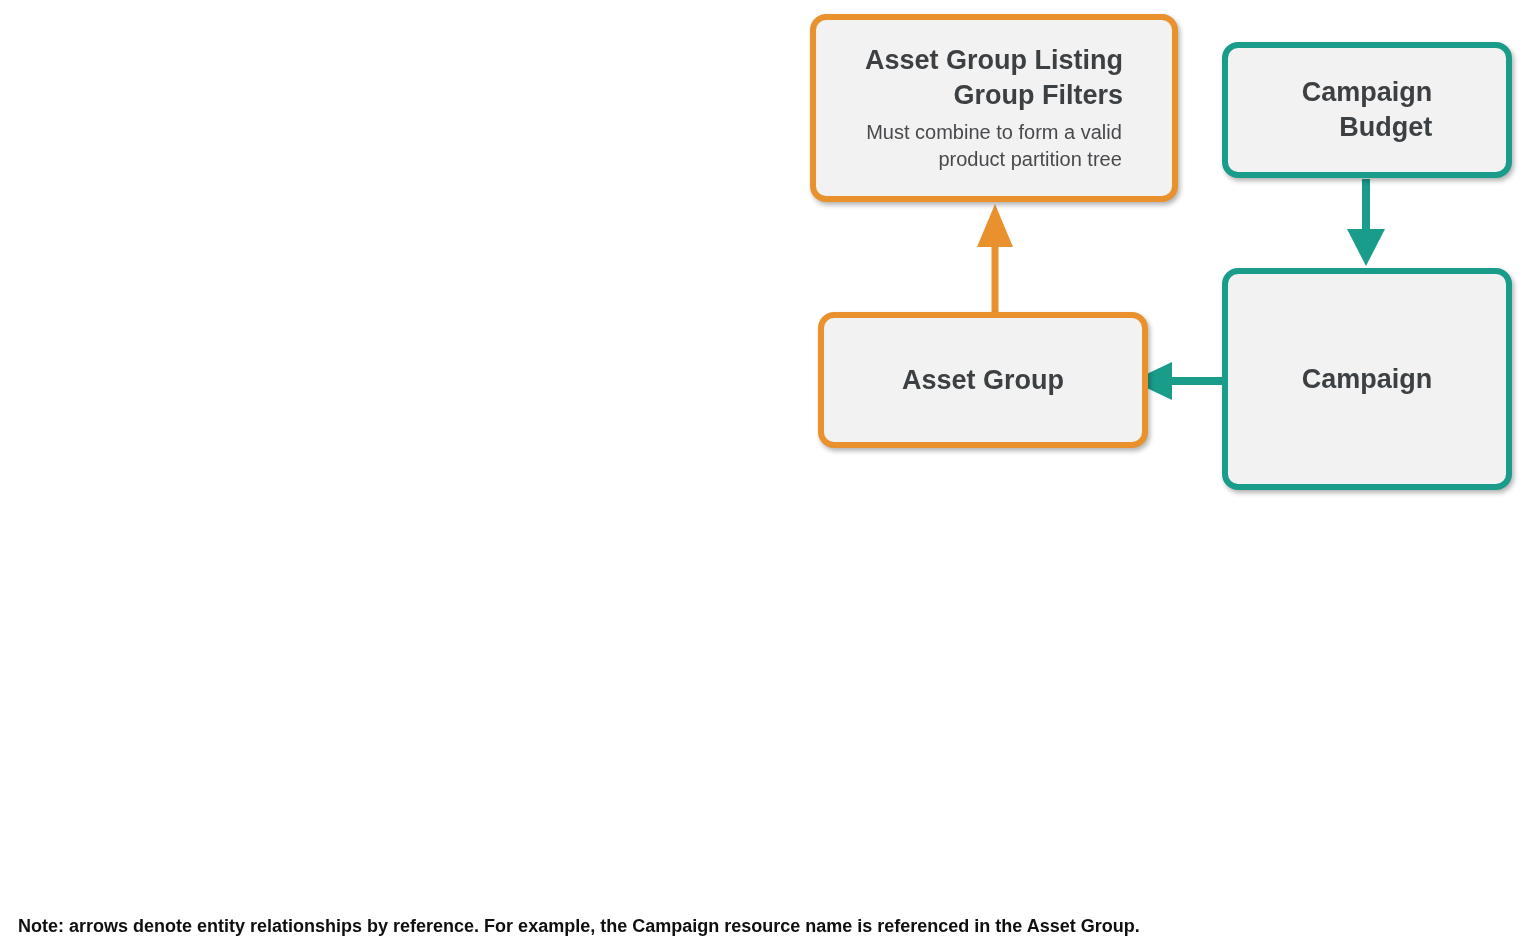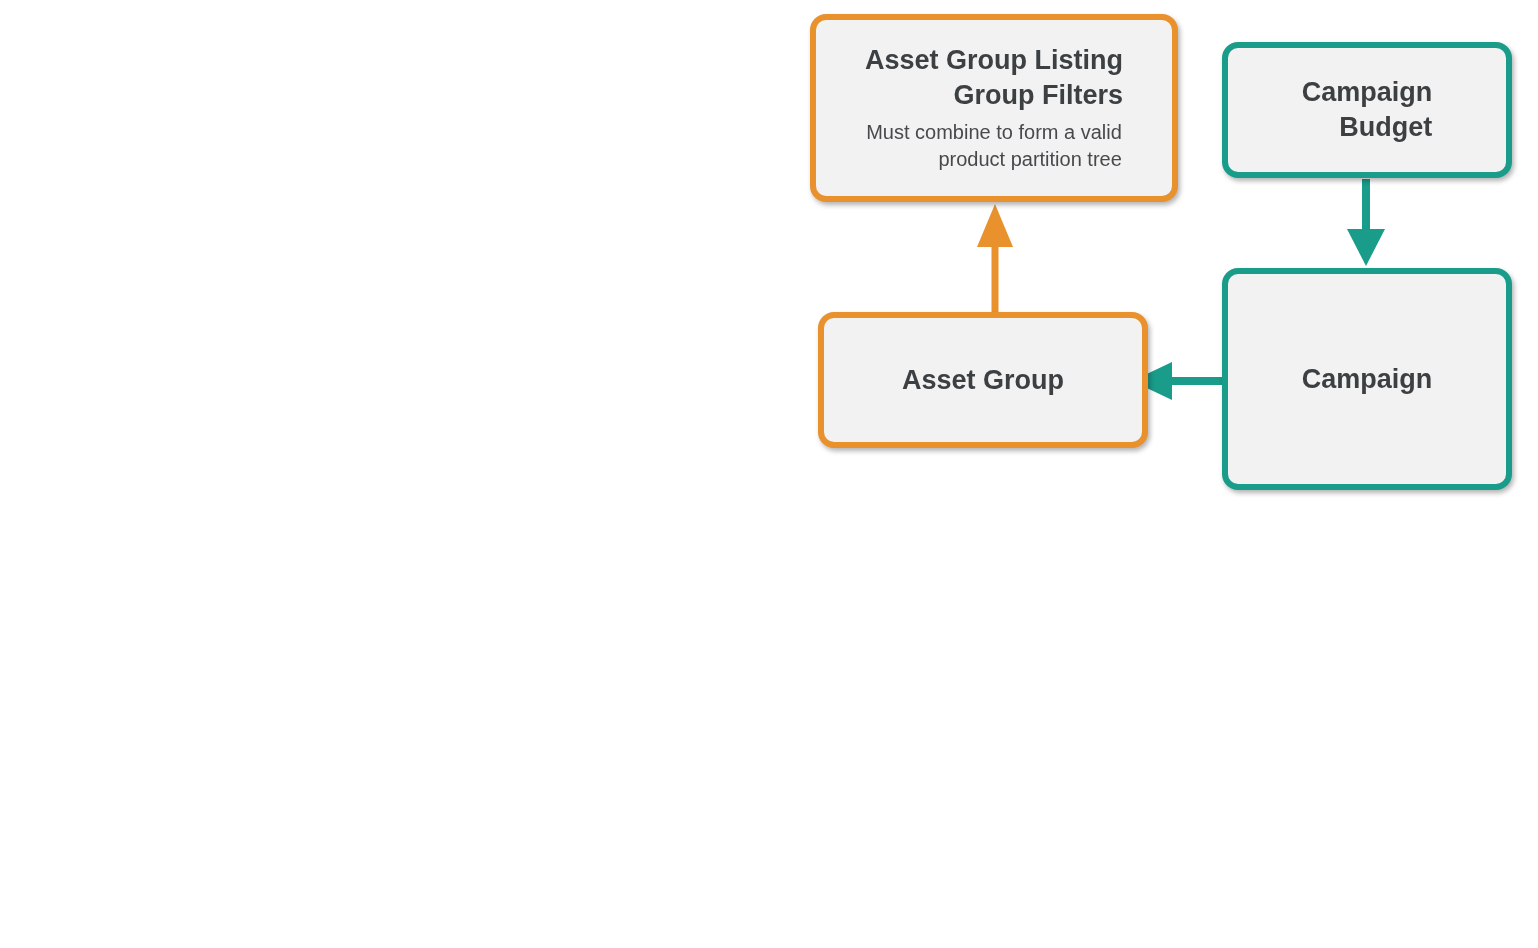--- a/index.html
+++ b/index.html
@@ -103,14 +103,15 @@
   </div>
 
   <div class="node node--orange" id="node-asset-group">
     <div class="node-title">Asset Group</div>
   </div>
 
   <div class="node node--teal" id="node-campaign">
     <div class="node-title">Campaign</div>
   </div>
 
+  <div class="note">Note: arrows denote entity relationships by reference. For example, the Campaign resource name is referenced in the Asset Group.</div>
 
 </div>
 
 </body></html>

